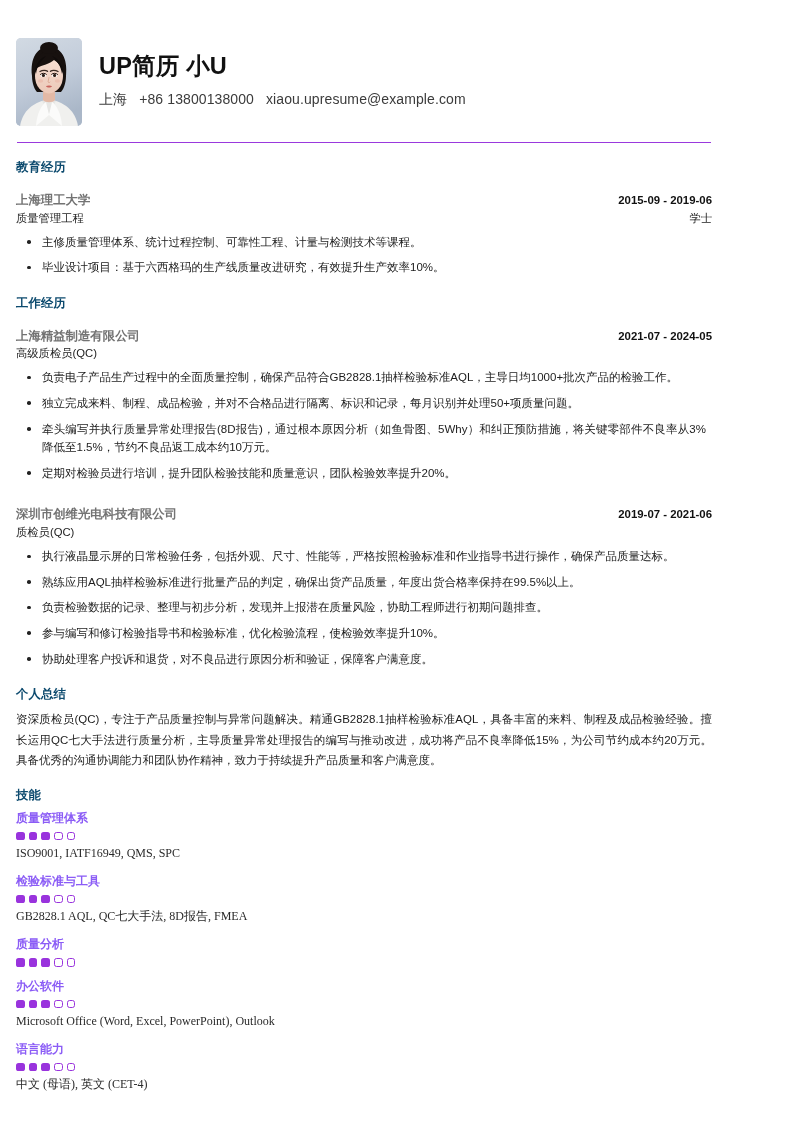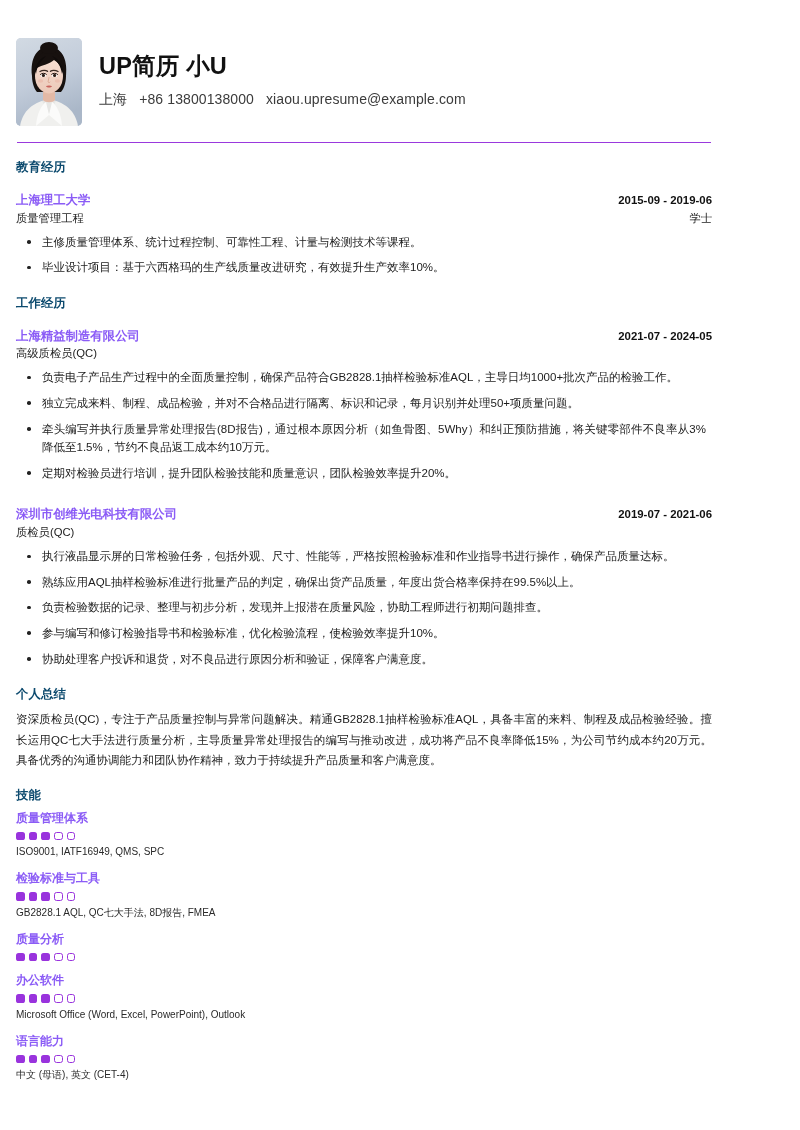--- a/index.html
+++ b/index.html
@@ -81,21 +81,21 @@
   .entry + .entry { margin-top: 14px; }
   .entry-row {
     display: flex;
     justify-content: space-between;
     align-items: baseline;
     line-height: 1.5;
   }
   .org {
     font-size: 12.4px;
     font-weight: bold;
-    color: #8b5cf6;
+    color: #737373;
   }
   .range {
     font-size: 11.4px;
     font-weight: bold;
     color: #111111;
     white-space: nowrap;
     margin-top: 10px;
   }
   .role {
     font-size: 11.3px;
@@ -159,23 +159,24 @@
   }
   .dot {
     width: 8.5px;
     height: 8.5px;
     border-radius: 2.6px;
     box-sizing: border-box;
   }
   .dot.on  { background: #9933dd; }
   .dot.off { background: #ffffff; border: 1.4px solid #9933dd; }
   .skill-detail {
-    font-size: 10px;
+    font-size: 12px;
     color: #2a2a2a;
     line-height: 1.4;
+    font-family: Liberation Serif, serif;
   }
 </style>
 </head>
 <body>
 
 <div class="page">
 
   <div class="header">
     <div class="photo">
       <svg viewBox="0 0 66 88" preserveAspectRatio="xMidYMid slice" aria-hidden="true">

